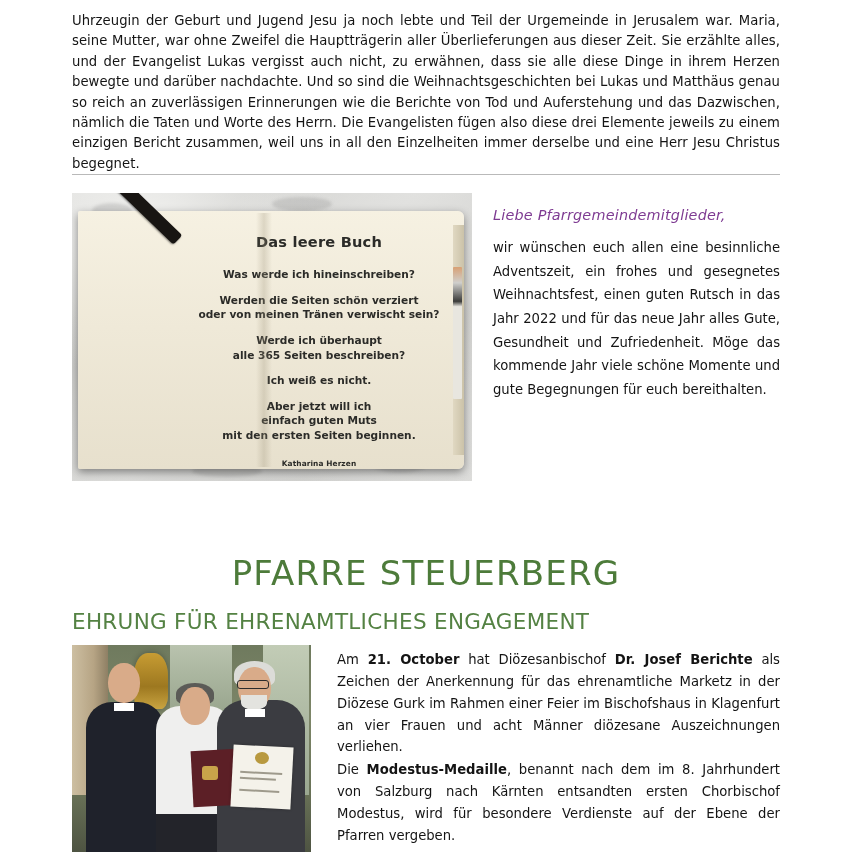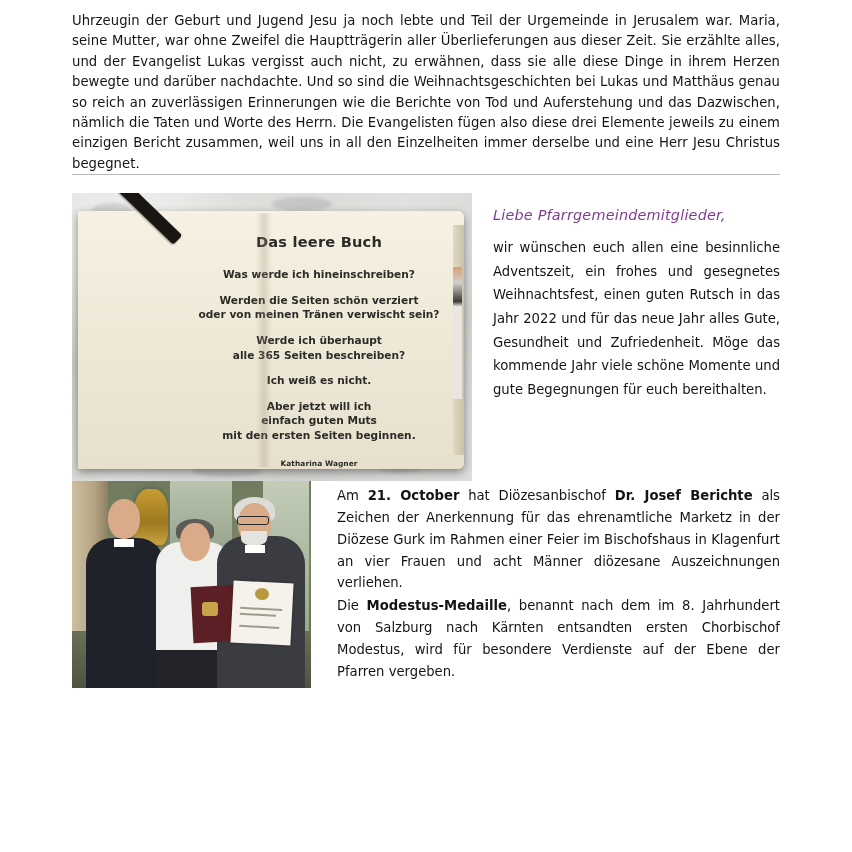--- a/index.html
+++ b/index.html
@@ -347,32 +347,34 @@
           <div class="book-line">oder von meinen Tränen verwischt sein?</div>
           <div class="book-gap"></div>
           <div class="book-line">Werde ich überhaupt</div>
           <div class="book-line">alle 365 Seiten beschreiben?</div>
           <div class="book-gap"></div>
           <div class="book-line">Ich weiß es nicht.</div>
           <div class="book-gap"></div>
           <div class="book-line">Aber jetzt will ich</div>
           <div class="book-line">einfach guten Muts</div>
           <div class="book-line">mit den ersten Seiten beginnen.</div>
-          <div class="book-author">Katharina Wagner</div>
+          <div class="book-author">Katharina Herzen</div>
         </div>
       </div>
     </div>
 
     <div class="greet-col">
       <div class="greet-hello">Liebe Pfarrgemeindemitglieder,</div>
       <div class="greet-body">wir wünschen euch allen eine besinnliche Adventszeit, ein frohes und gesegnetes Weihnachtsfest, einen guten Rutsch in das Jahr 2022 und für das neue Jahr alles Gute, Gesundheit und Zufriedenheit. Möge das kommende Jahr viele schöne Momente und gute Begegnungen für euch bereithalten.</div>
     </div>
 
   </div>
 
+  <div class="parish-title">PFARRE STEUERBERG</div>
+  <div class="parish-sub">EHRUNG FÜR EHRENAMTLICHES ENGAGEMENT</div>
 
   <div class="award-section">
 
     <div class="award-photo">
       <div class="ap-curtain"></div>
       <div class="ap-ornament"></div>
       <div class="ap-window"></div>
       <div class="ap-window2"></div>
       <div class="ap-radiator"></div>
 

